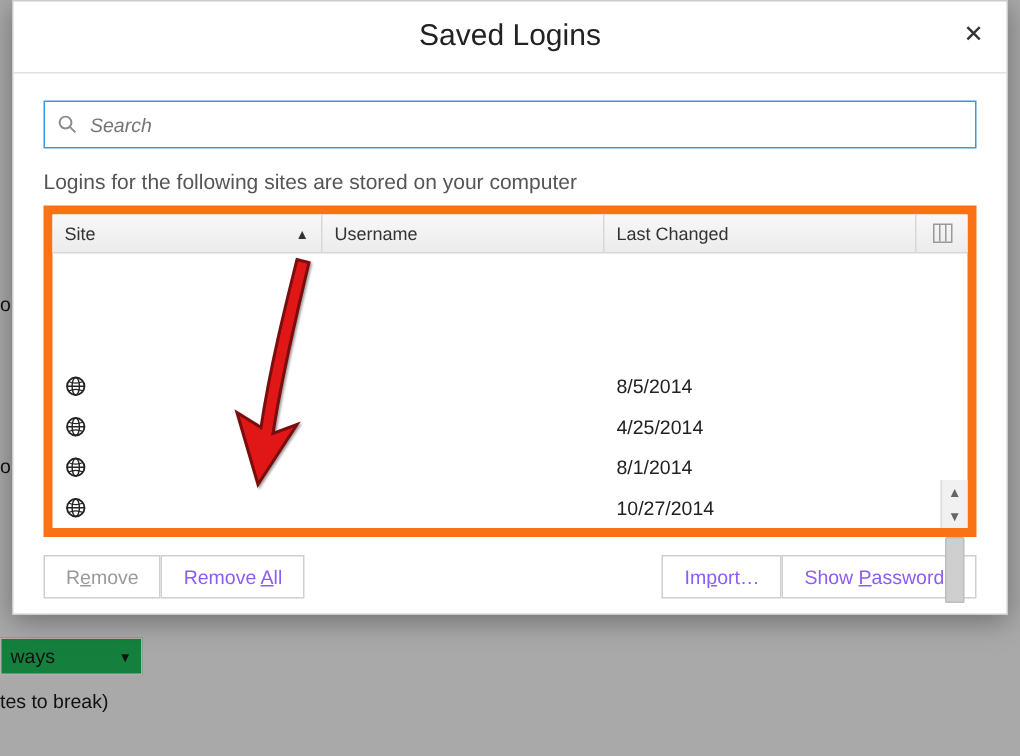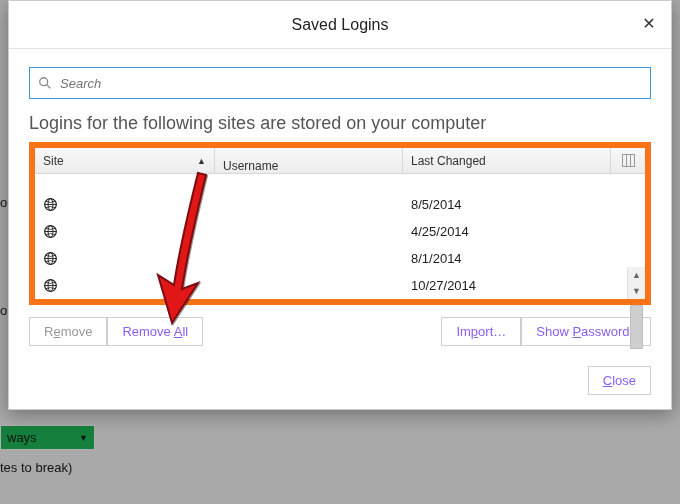--- a/index.html
+++ b/index.html
@@ -38,21 +38,21 @@
     border: 1px solid #ccc;
     box-shadow: 0 4px 18px rgba(0,0,0,0.35);
     display: flex; flex-direction: column;
   }
   .titlebar {
     height: 48px;
     border-bottom: 1px solid #e2e2e2;
     display: flex; align-items: center; justify-content: center;
     position: relative;
   }
-  .titlebar .title { font-size: 16px; color: #222; }
+  .titlebar .title { font-size: 20px; color: #222; }
   .titlebar .close {
     position: absolute; right: 8px; top: 8px;
     width: 28px; height: 28px;
     display: flex; align-items: center; justify-content: center;
     font-size: 16px; color: #333;
     cursor: pointer;
   }
   .content {
     flex: 1;
     padding: 18px 20px 10px 20px;
@@ -71,21 +71,21 @@
   }
   .searchwrap input {
     border: none; outline: none;
     flex: 1;
     font-size: 13px; font-style: italic; color: #ec4899;
     background: transparent;
   }
   .desc {
     margin: 14px 0 8px 0;
     color: #555;
-    font-size: 18px;
+    font-size: 14px;
   }
   .table {
     border: 6px solid #f97316;
     flex: 1;
     display: flex; flex-direction: column;
     min-height: 0;
   }
   .thead {
     display: flex;
     background: linear-gradient(#f8f8f8,#ececec);
@@ -95,21 +95,21 @@
     font-size: 12px; color: #333;
   }
   .th {
     display: flex; align-items: center;
     padding: 0 8px;
     border-right: 1px solid #d8d8d8;
     position: relative;
   }
   .th:last-child { border-right: none; }
   .th.site { width: 180px; }
-  .th.user { width: 188px; align-items: flex-end; }
+  .th.user { width: 188px; }
   .th.last { width: 208px; }
   .th.end  { flex: 1; justify-content: center; }
   .sortarrow { position: absolute; right: 8px; font-size: 9px; color: #333; }
   .colpicker {
     width: 13px; height: 13px;
     border: 1px solid #999;
     display: inline-block;
     position: relative;
     background:
       linear-gradient(#999,#999) 3px 0/1px 100% no-repeat,
@@ -298,23 +298,20 @@
 
     <div class="btnrow">
       <button class="btn disabled"><span>R</span><span class="accel">e</span><span>move</span></button>
       <button class="btn"><span>Remove </span><span class="accel">A</span><span>ll</span></button>
       <div class="spacer"></div>
       <button class="btn"><span>Im</span><span class="accel">p</span><span>ort…</span></button>
       <button class="btn"><span>Show </span><span class="accel">P</span><span>asswords</span></button>
     </div>
   </div>
 
-  <div class="closebar">
-    <button class="btn"><span></span><span class="accel">C</span><span>lose</span></button>
-  </div>
 </div>
 
 <svg class="annotation-arrow" width="80" height="170">
   <defs>
     <filter id="ds" x="-20%" y="-20%" width="140%" height="140%">
       <feDropShadow dx="1" dy="1" stdDeviation="0.6" flood-color="#000" flood-opacity="0.4"></feDropShadow>
     </filter>
   </defs>
   <path d="M 48 8
            C 40 40, 30 80, 24 120

